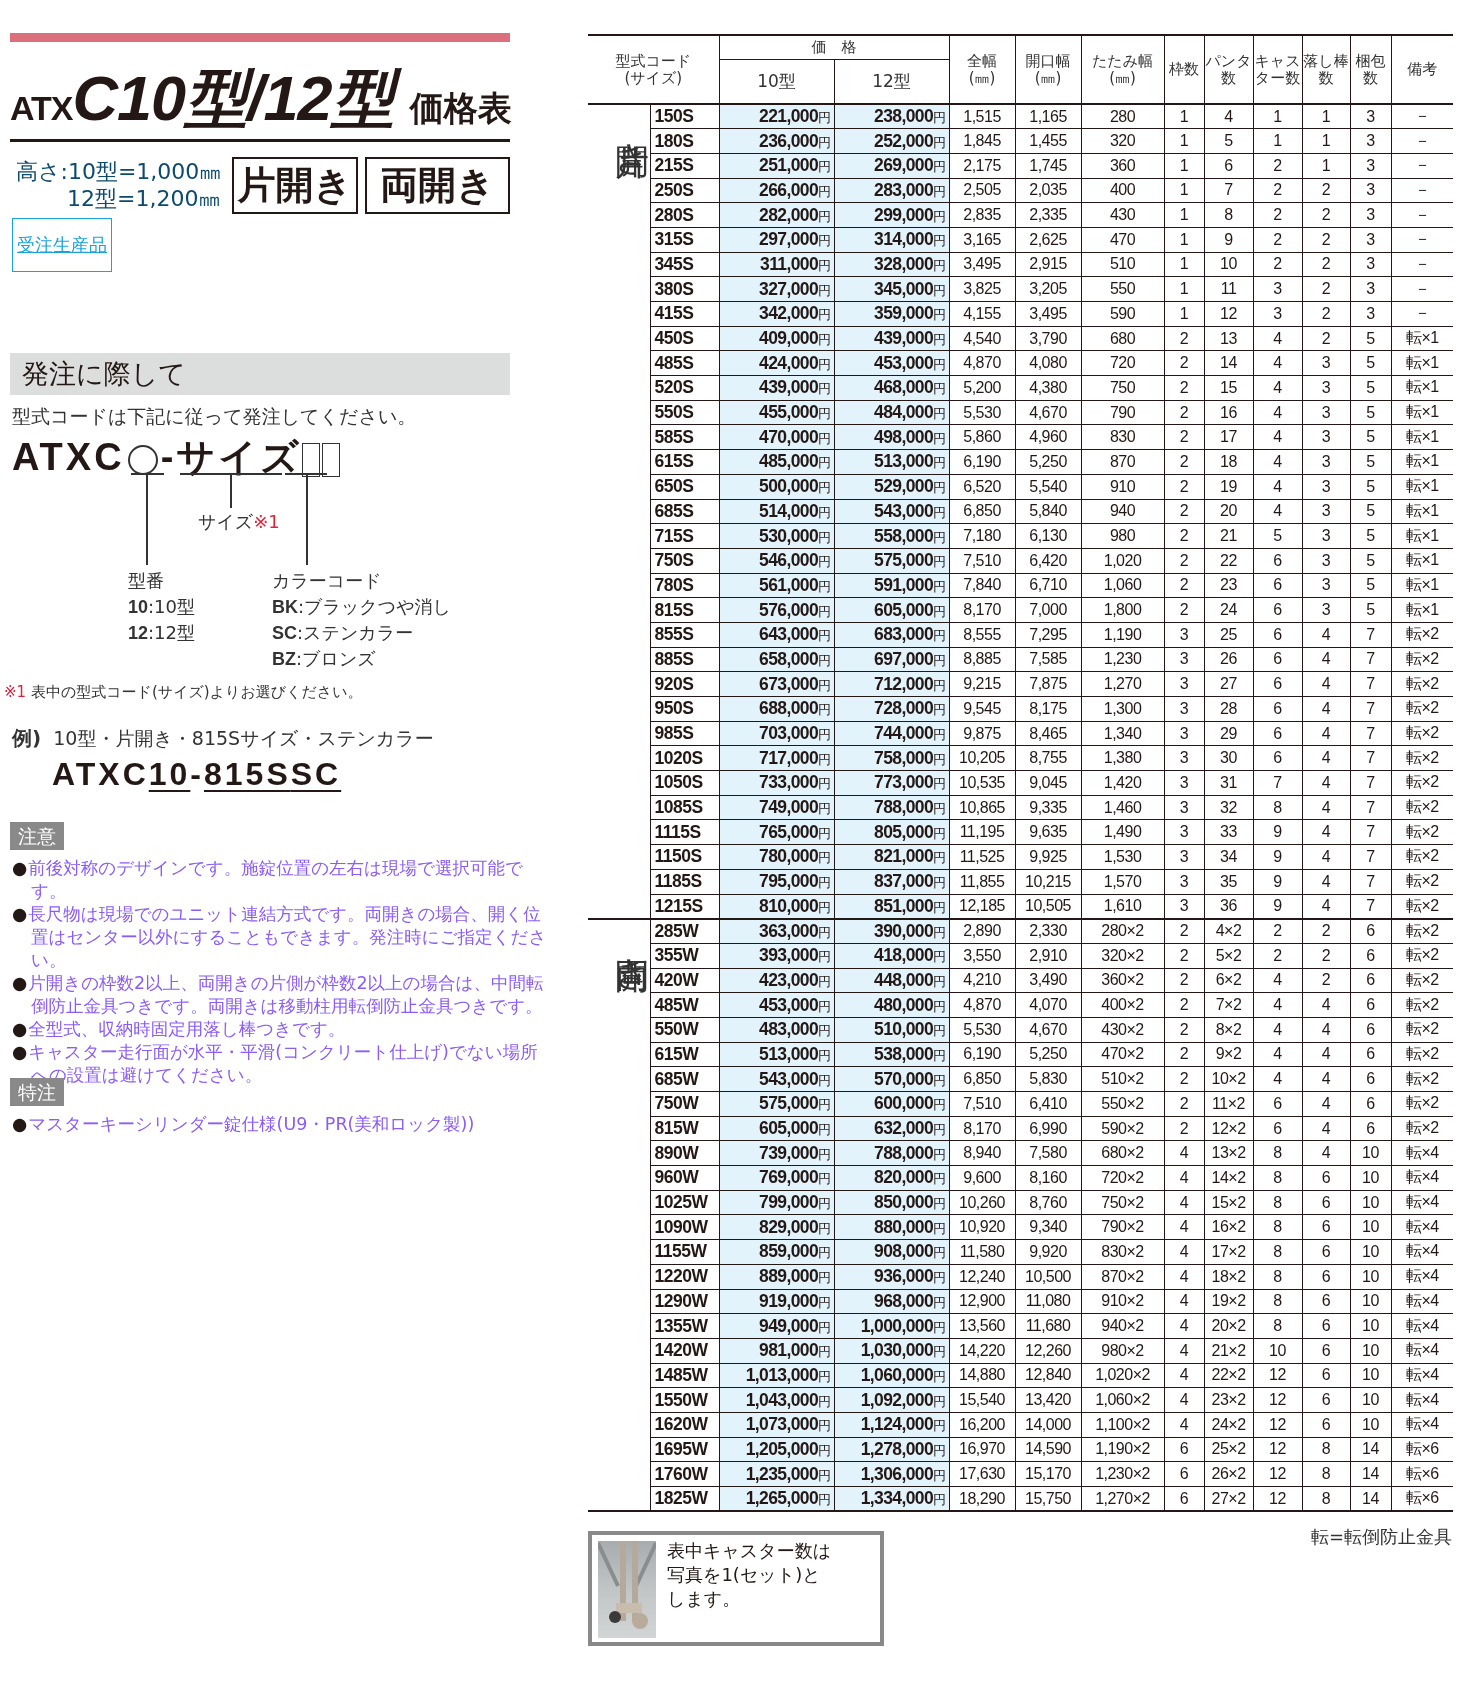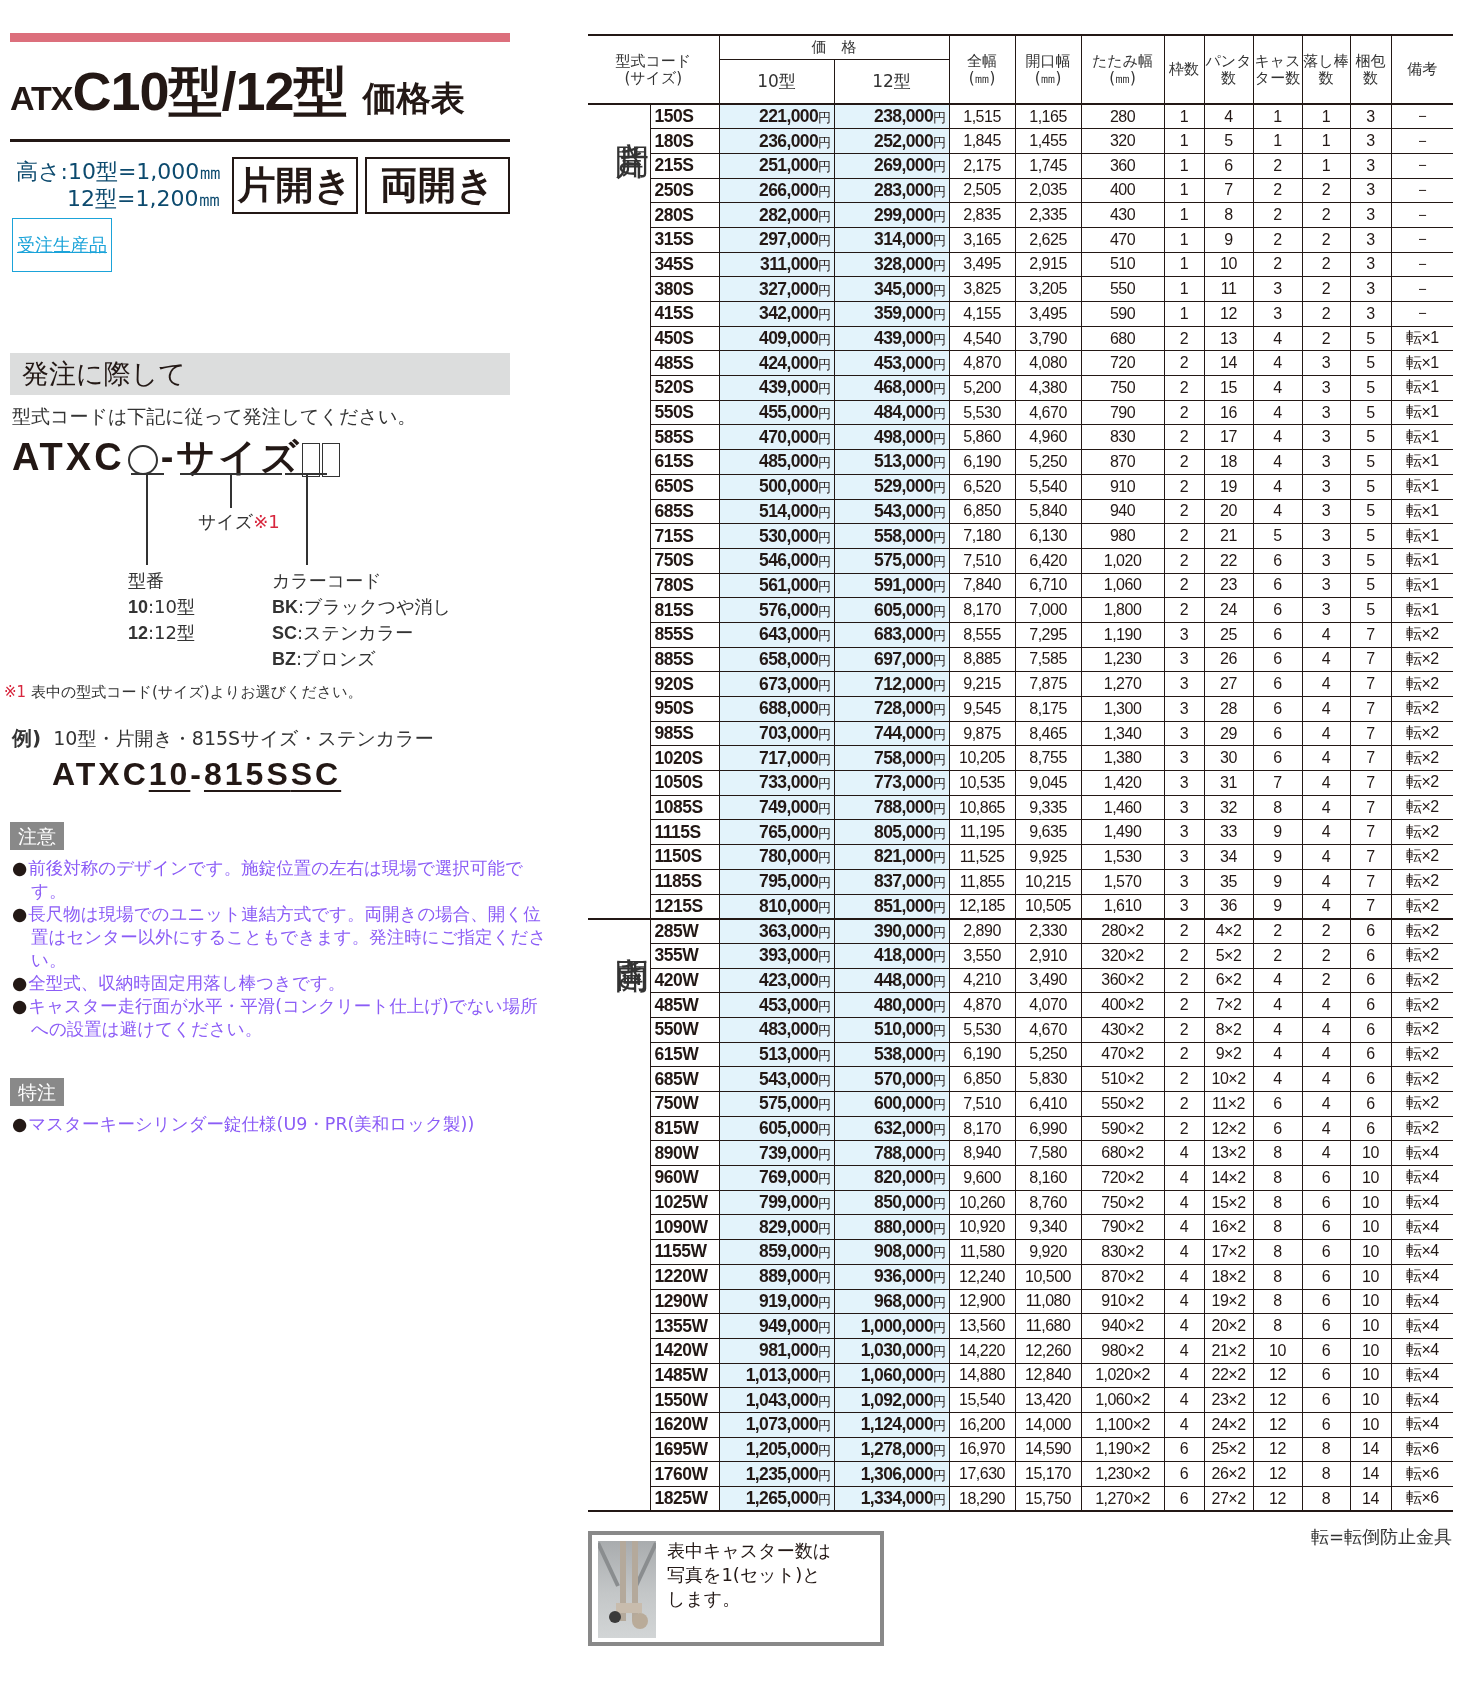--- a/index.html
+++ b/index.html
@@ -1,20 +1,20 @@
 <!DOCTYPE html>
 <html><head>
 <meta charset="utf-8">
 <style>
   * { box-sizing: border-box; margin: 0; padding: 0; }
   body { width: 1480px; height: 1704px; background: #fff; position: relative; font-family: "DejaVu Sans", "Liberation Sans", sans-serif; color: #231815; overflow: hidden; }
   .pink-bar { position: absolute; left: 10px; top: 33px; width: 500px; height: 9px; background: #dc6f7c; }
   .title { position: absolute; left: 10px; top: 56px; white-space: nowrap; font-weight: bold; }
   .title .atx { font-size: 34px; letter-spacing: -1px; font-family: "Liberation Sans", sans-serif; }
-  .title .main { font-size: 54px; letter-spacing: -1px; font-family: "Liberation Sans", sans-serif; }
+  .title .main { font-size: 63px; letter-spacing: -1px; font-family: "Liberation Sans", sans-serif; font-style: italic; }
   .title .sub { font-size: 34px; margin-left: 16px; }
   .title-rule { position: absolute; left: 10px; top: 139px; width: 500px; height: 3px; background: #231815; }
   .heights { position: absolute; left: 16px; top: 158px; font-size: 22px; line-height: 27px; color: #0c4a6e; white-space: pre; }
   .open-box { position: absolute; top: 157px; height: 57px; border: 2px solid #231815; font-size: 38px; font-weight: bold; display: flex; align-items: center; justify-content: center; }
   .order-made { position: absolute; left: 12px; top: 218px; border: 1.5px solid #1ba3d9; color: #1ba3d9; font-size: 18px; padding: 15px 4px; line-height: 22px; text-decoration: underline; }
   .sec-head { position: absolute; left: 10px; top: 353px; width: 500px; height: 42px; background: #dcdddd; font-size: 27px; padding-left: 12px; line-height: 42px; color: #231815; }
   .instr { position: absolute; left: 12px; top: 404px; font-size: 19px; color: #333; }
   .code-big { position: absolute; left: 12px; top: 432px; font-size: 38px; font-weight: bold; letter-spacing: 3px; font-family: "Liberation Sans", sans-serif; white-space: nowrap; }
   .code-big .sq { display: inline-block; width: 18px; height: 34px; border: 1.5px solid #333; vertical-align: middle; margin-right: 2px; }
   .circ { display: inline-block; width: 30px; height: 30px; border: 2px solid #333; border-radius: 50%; vertical-align: middle; margin: 0 3px; }
@@ -96,20 +96,21 @@
 </div>
 
 <div class="footnote"><span class="red">※1</span> <span>表中の型式コード(サイズ)よりお選びください。</span></div>
 <div class="example-label"><b>例)</b>&nbsp; <span>10型・片開き・815Sサイズ・ステンカラー</span></div>
 <div class="example-code"><span>ATXC</span><u>10</u><span>-</span><u>815S</u><u>SC</u></div>
 
 <div class="tag" style="top:822px;">注意</div>
 <ul class="notes" style="top:857px;">
   <li>前後対称のデザインです。施錠位置の左右は現場で選択可能です。</li>
   <li>長尺物は現場でのユニット連結方式です。両開きの場合、開く位置はセンター以外にすることもできます。発注時にご指定ください。</li>
+  <li>片開きの枠数2以上、両開きの片側が枠数2以上の場合は、中間転倒防止金具つきです。両開きは移動柱用転倒防止金具つきです。</li>
   <li>全型式、収納時固定用落し棒つきです。</li>
   <li>キャスター走行面が水平・平滑(コンクリート仕上げ)でない場所への設置は避けてください。</li>
 </ul>
 <div class="tag" style="top:1078px;">特注</div>
 <ul class="notes" style="top:1113px;">
   <li>マスターキーシリンダー錠仕様(U9・PR(美和ロック製))</li>
 </ul>
 
 <div class="tbl-wrap">
   <table>

